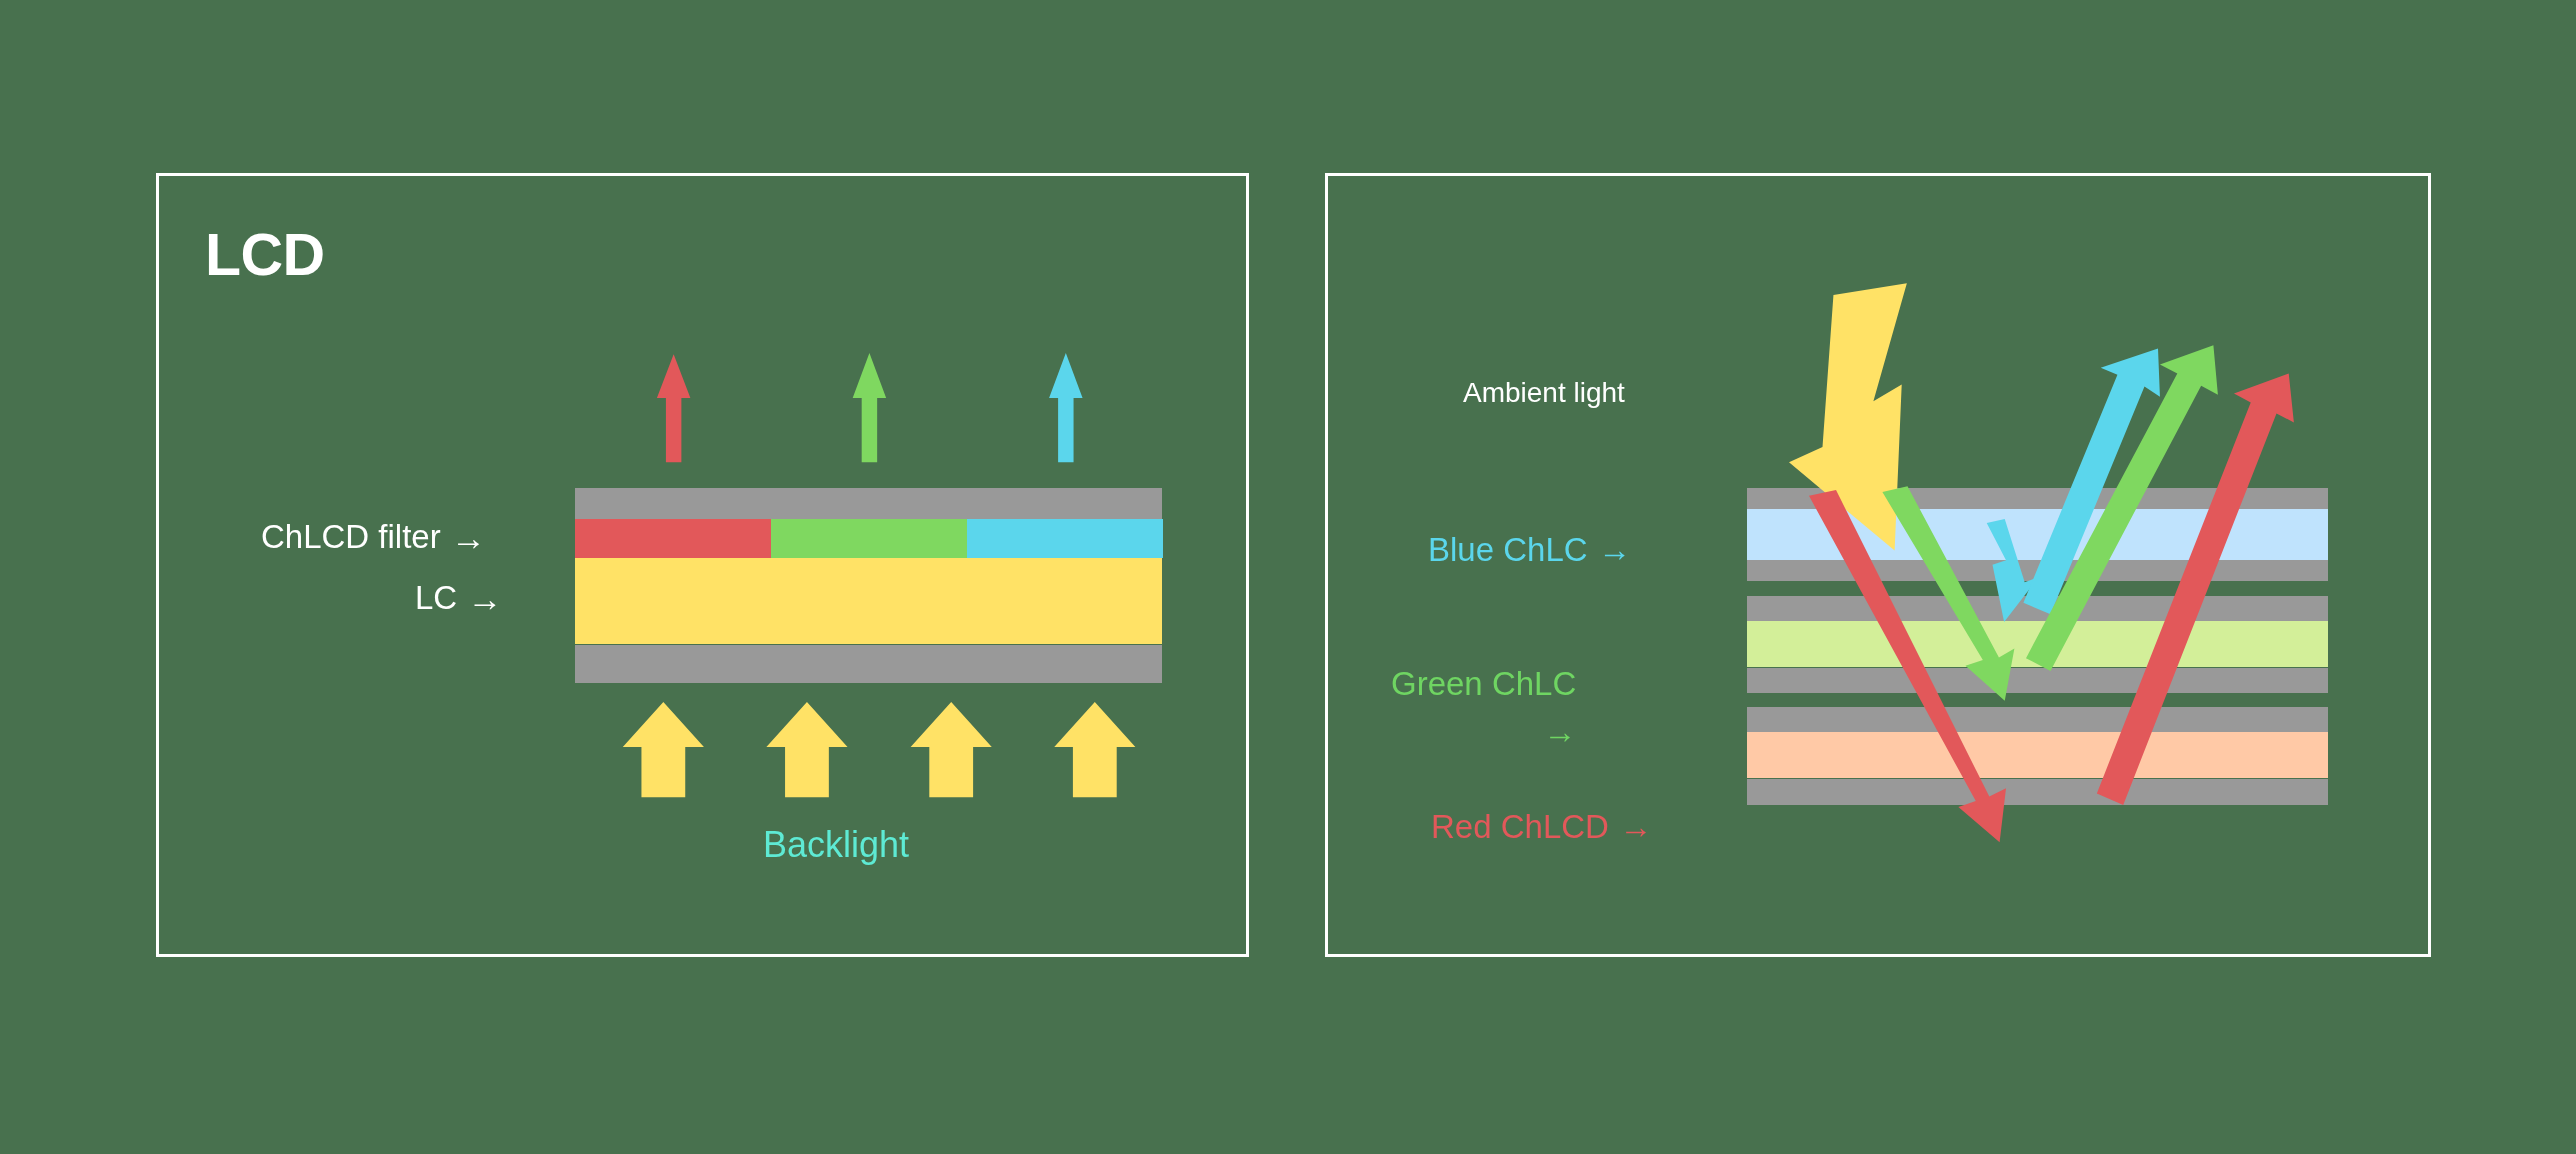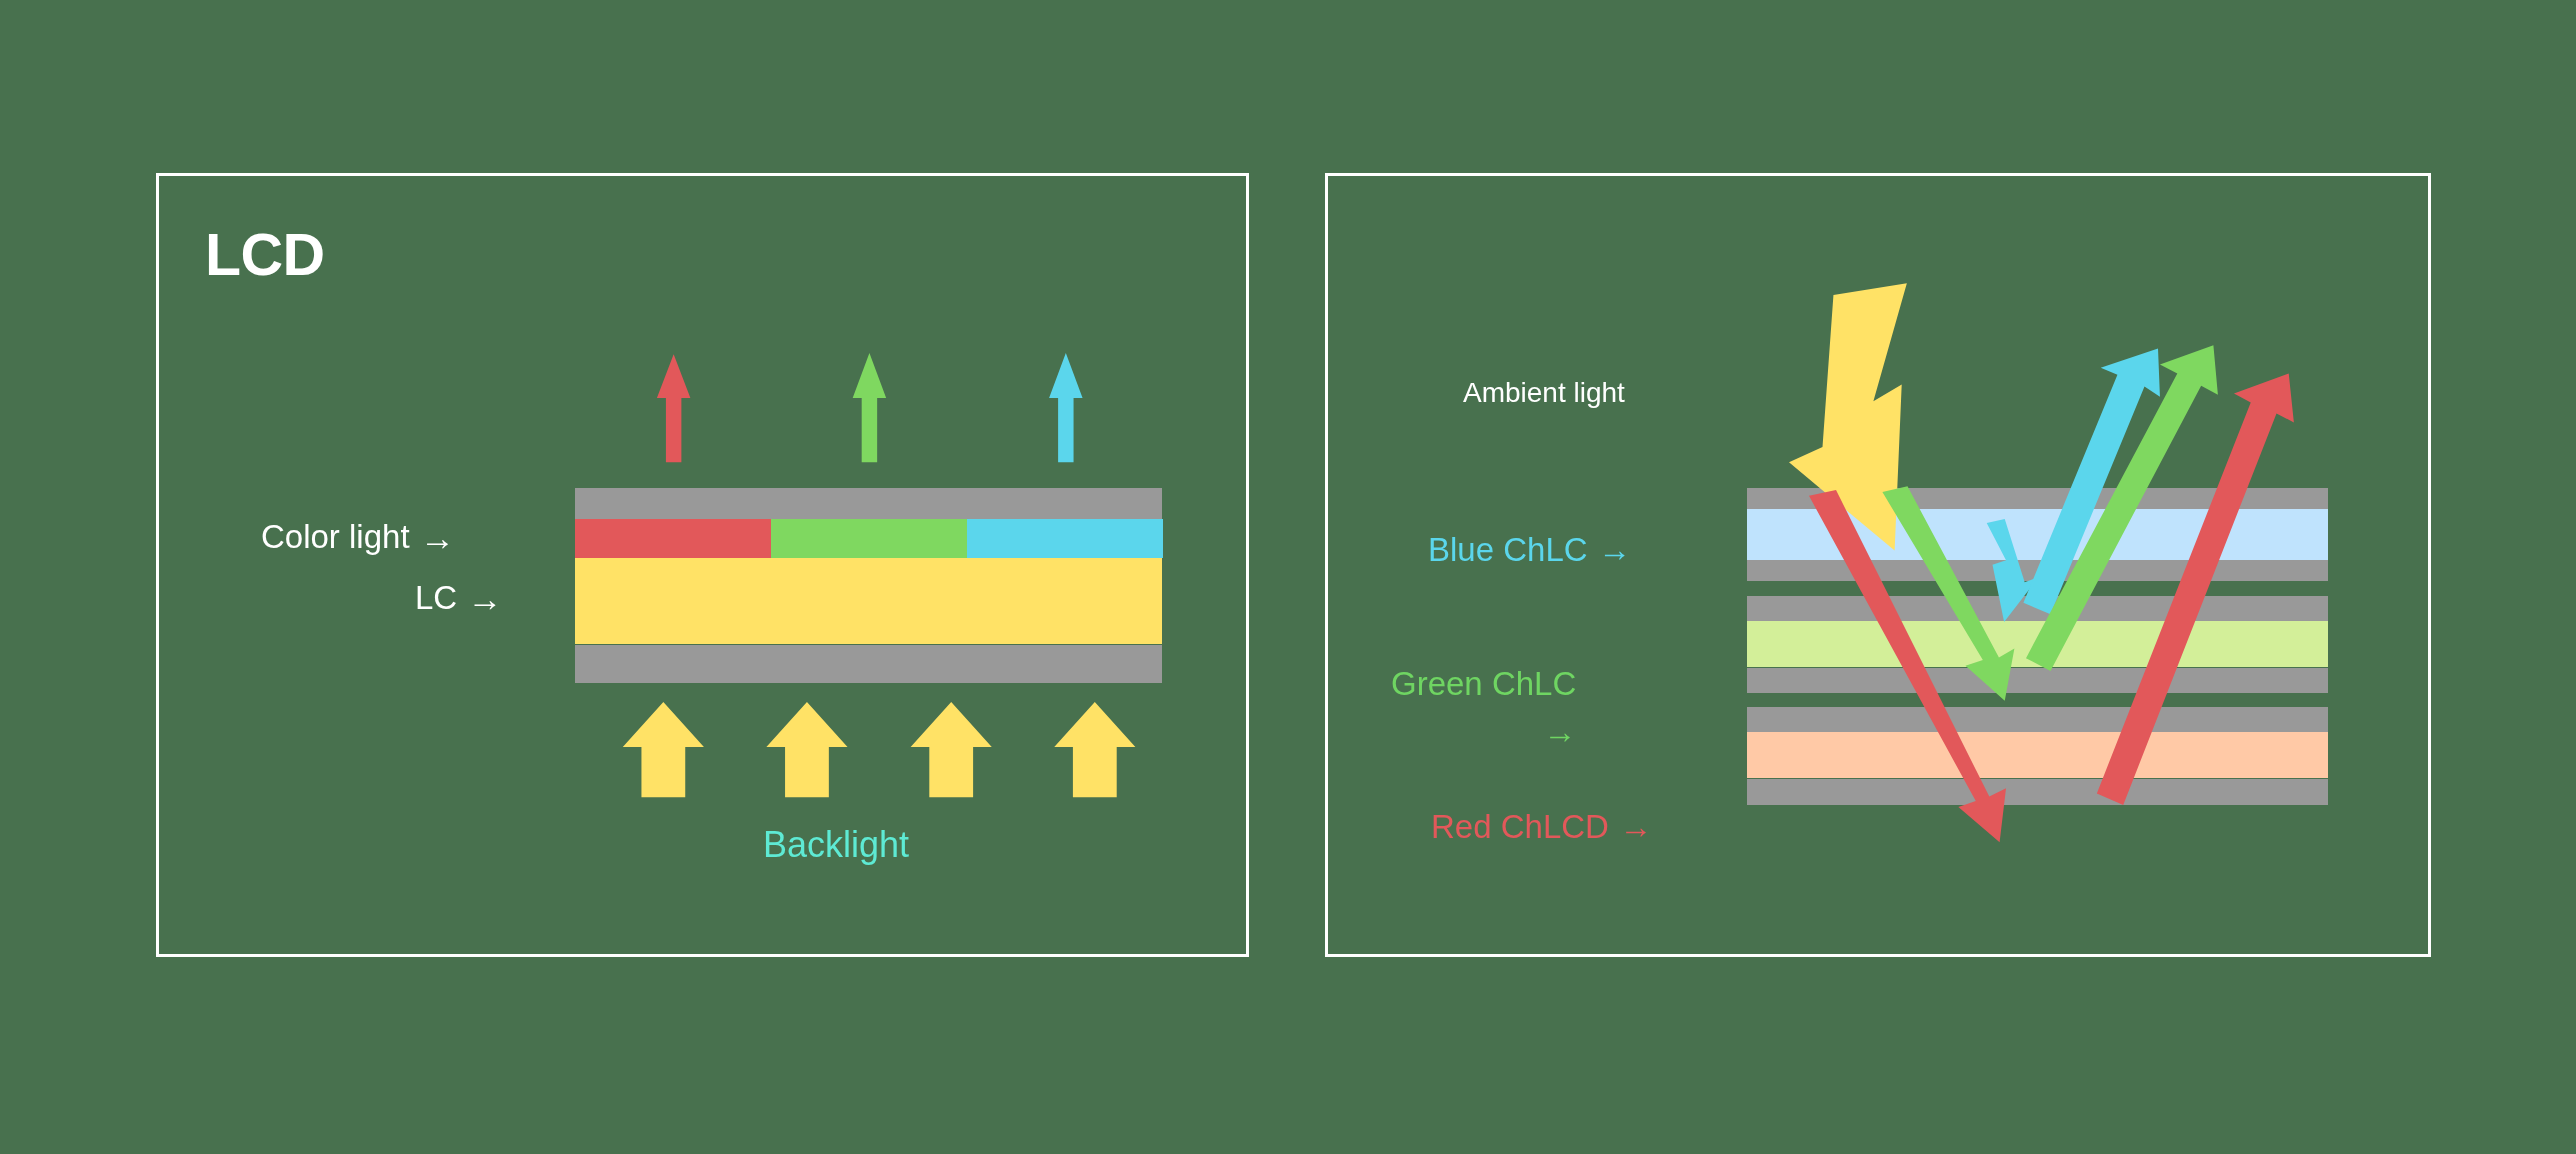--- a/index.html
+++ b/index.html
@@ -95,21 +95,21 @@
   <div class="panel-title" id="title-lcd">LCD</div>
 
   <div class="layer" id="lcd-gray-top"></div>
   <div class="layer" id="lcd-cf-red"></div>
   <div class="layer" id="lcd-cf-green"></div>
   <div class="layer" id="lcd-cf-blue"></div>
   <div class="layer" id="lcd-lc"></div>
   <div class="layer" id="lcd-gray-bot"></div>
 
   <div class="callout" id="callout-colorfilter">
-    <span>Color light</span>
+    <span>ChLCD filter</span>
     <span class="arrow-glyph">→</span>
   </div>
 
   <div class="callout" id="callout-lc">
     <span>LC</span>
     <span class="arrow-glyph">→</span>
   </div>
 
   <div id="label-backlight">Backlight</div>
 

